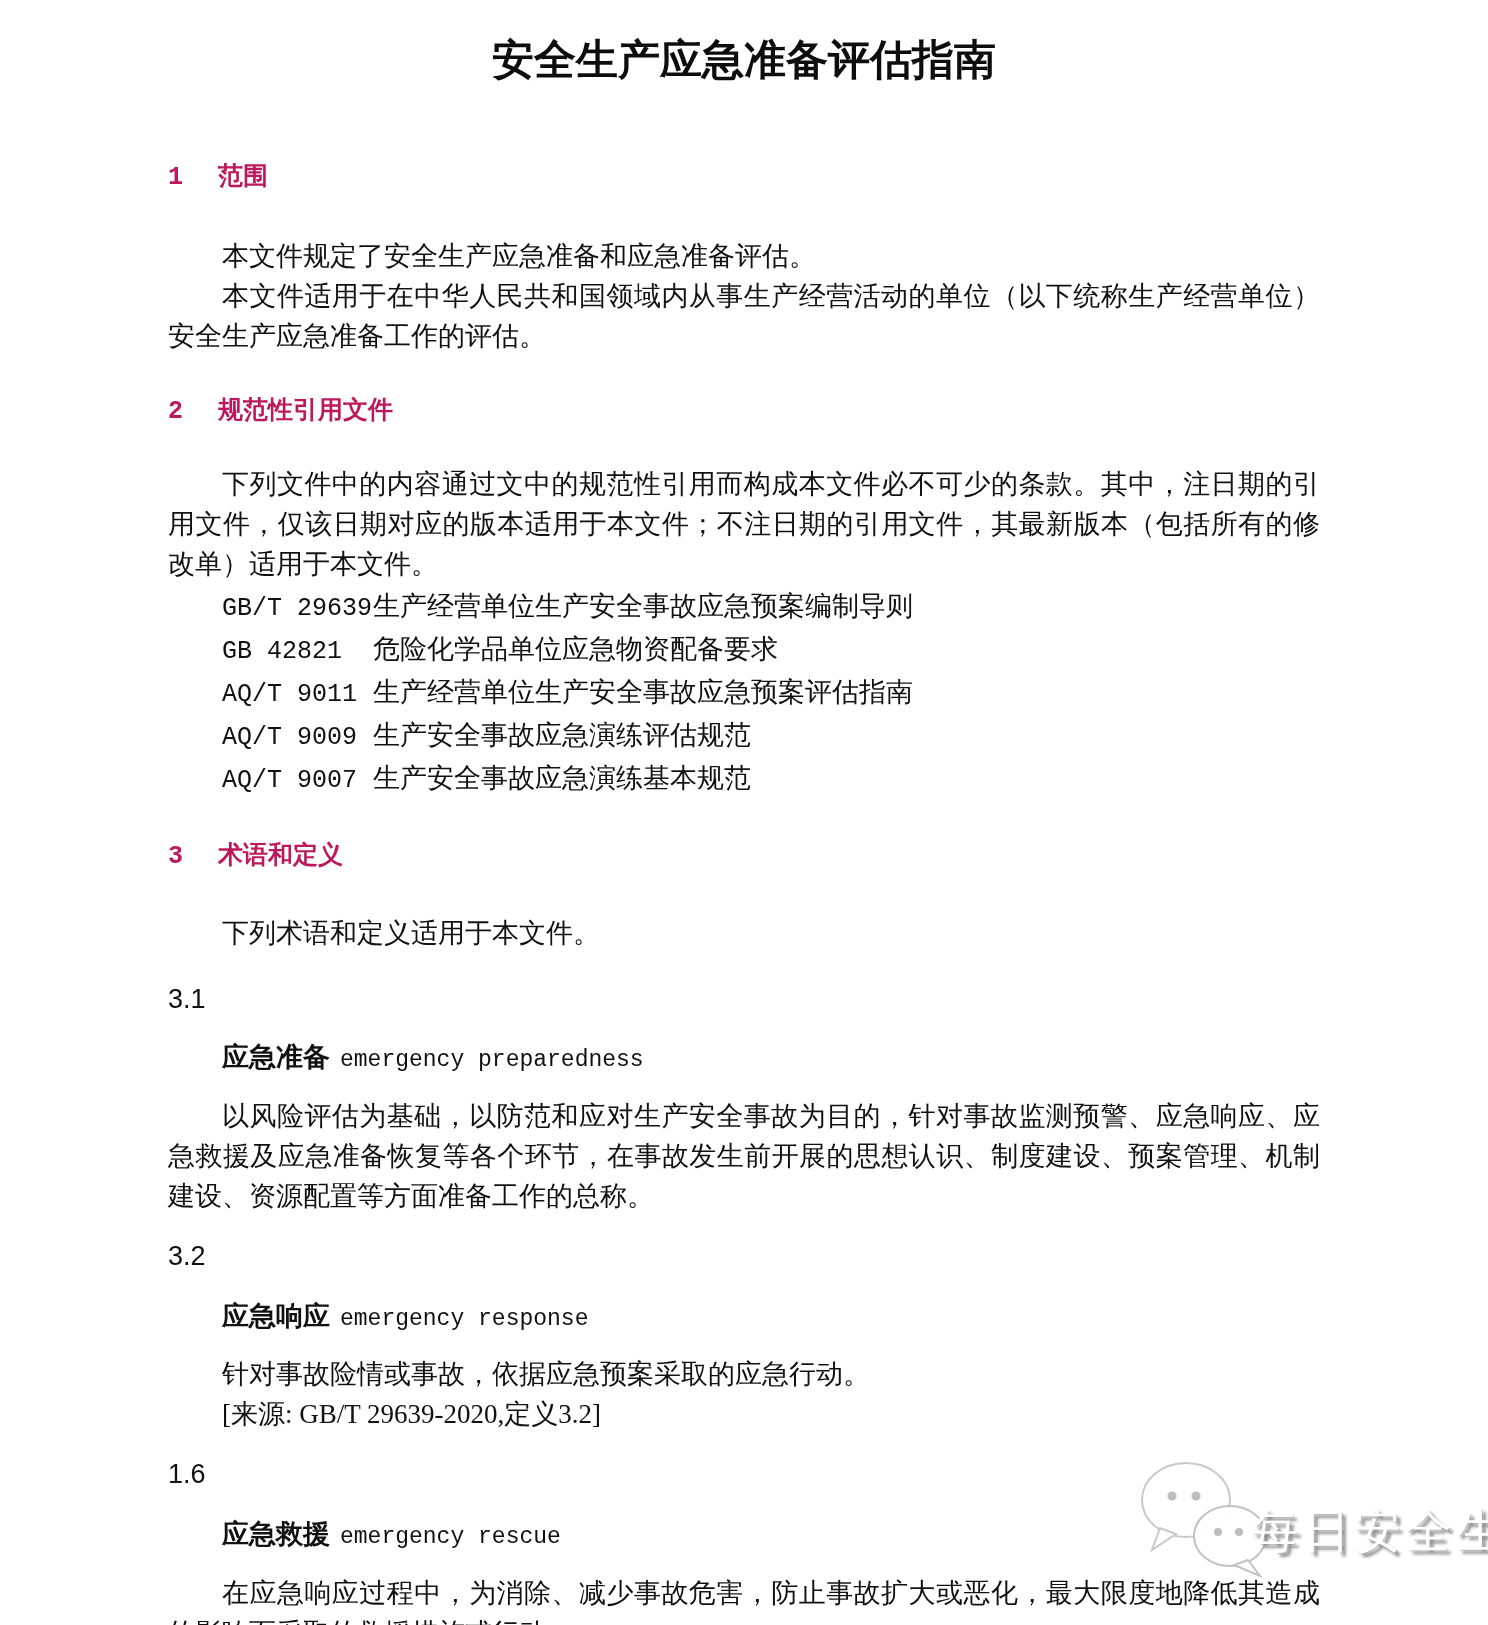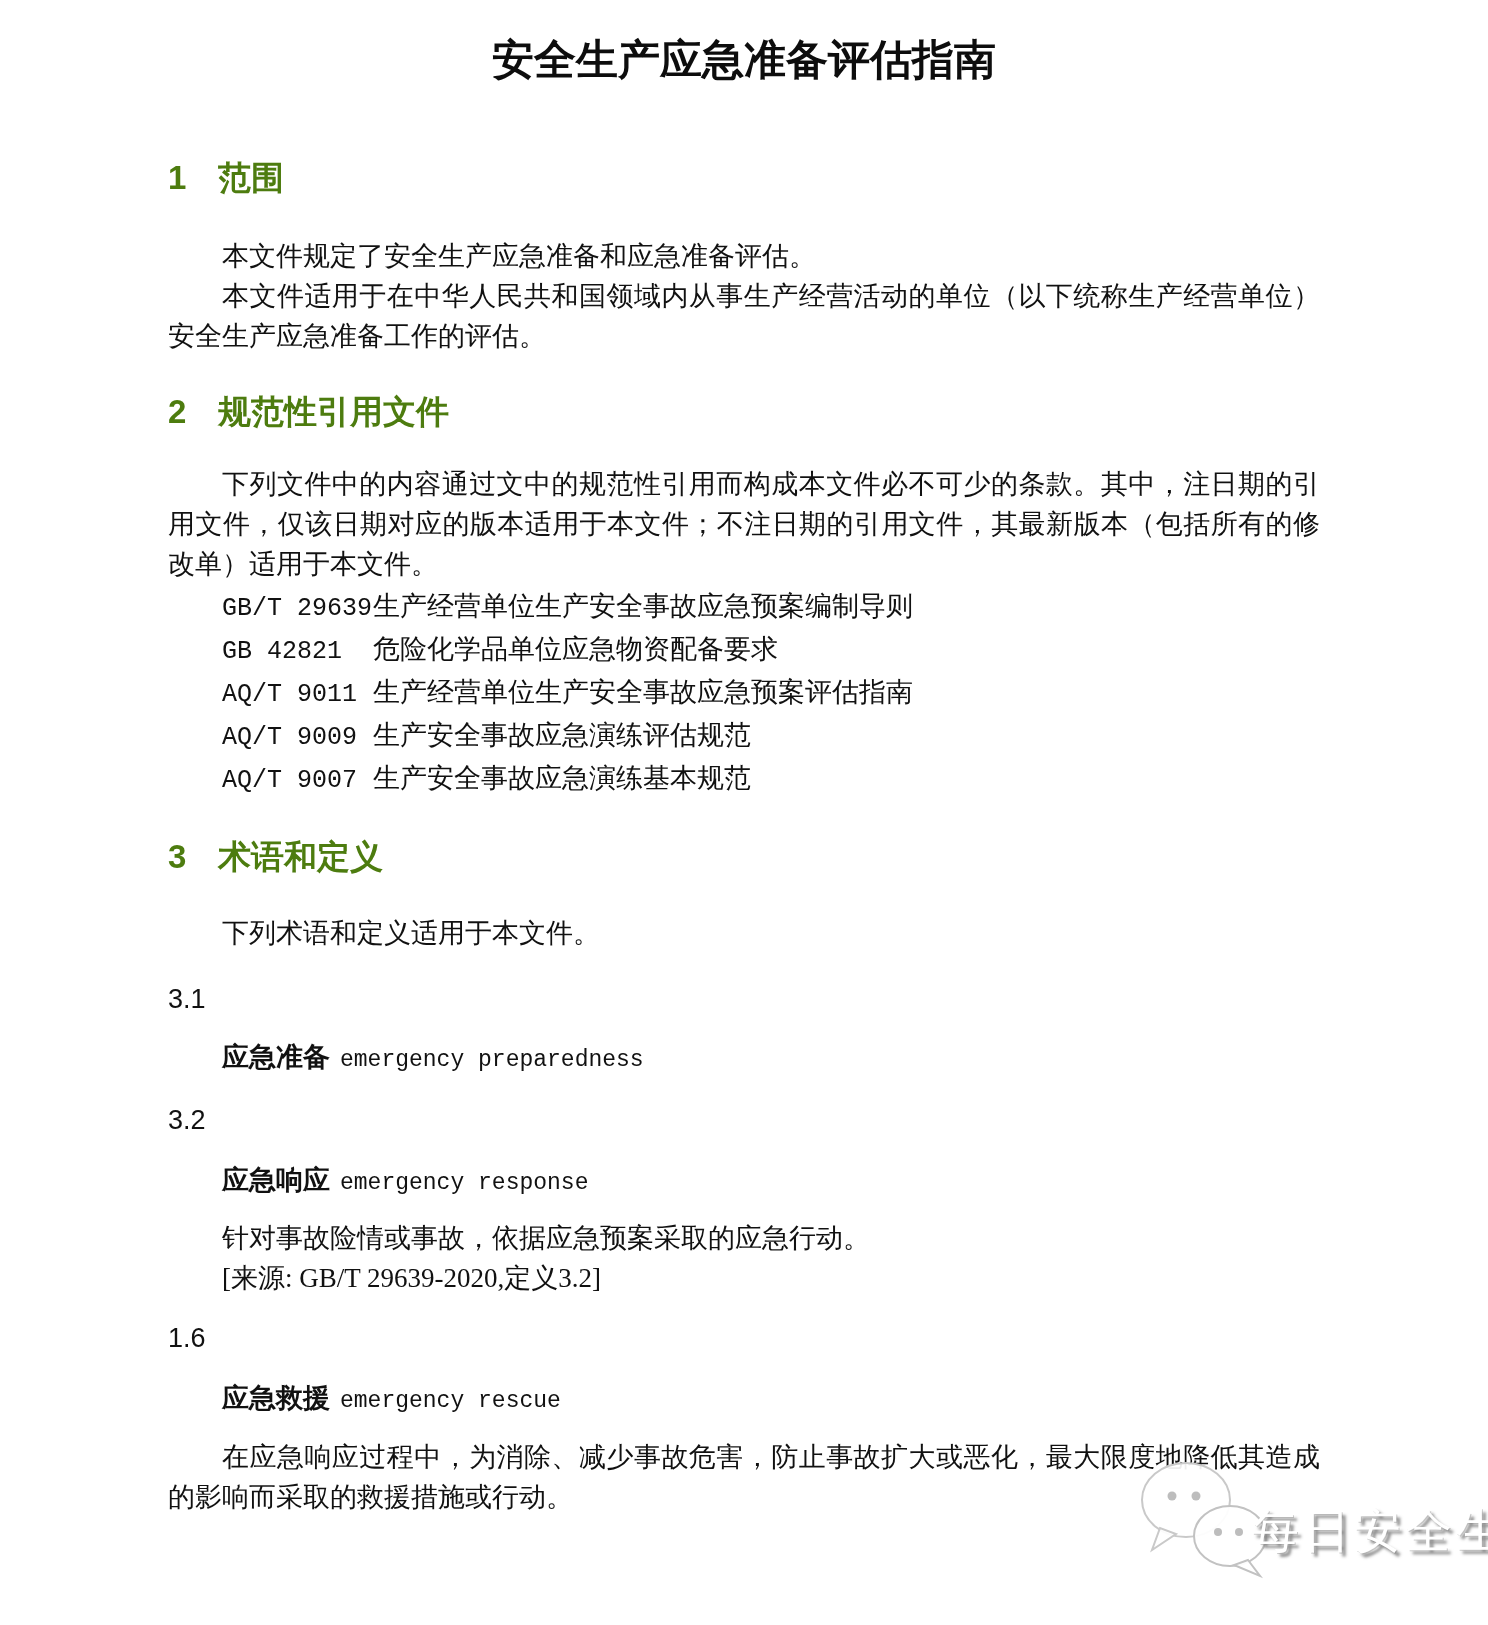--- a/index.html
+++ b/index.html
@@ -20,25 +20,25 @@
   .doc-title {
     font-family: "Liberation Sans", "DejaVu Sans", sans-serif;
     font-weight: 700;
     font-size: 42px;
     line-height: 56px;
     text-align: center;
     margin-top: 32px;
     color: #0d0d0d;
   }
   .sec-heading {
-    font-family: Liberation Sans, sans-serif;
+    font-family: Liberation Mono, monospace;
     font-weight: 700;
-    font-size: 33px;
-    line-height: 40px;
-    color: #4d7c0f;
+    font-size: 25px;
+    line-height: 40px;
+    color: #be185d;
   }
   .sec-heading .sec-num { display: inline-block; min-width: 24px; margin-right: 26px; font-weight: 700; }
   .h-sec1 { margin-top: 70px; }
   .h-sec2 { margin-top: 36px; }
   .h-sec3 { margin-top: 36px; }
   .para {
     font-size: 27px;
     line-height: 40px;
     text-align: justify;
     text-indent: 2em;
@@ -153,20 +153,21 @@
 
     <div class="sec-heading h-sec3">
       <span class="sec-num">3</span><span>术语和定义</span>
     </div>
     <p class="para mt-intro">下列术语和定义适用于本文件。</p>
 
     <div class="term-num mt-termnum">3.1</div>
     <div class="term-row">
       <span class="term-zh">应急准备</span><span class="term-en">emergency preparedness</span>
     </div>
+    <p class="para def">以风险评估为基础，以防范和应对生产安全事故为目的，针对事故监测预警、应急响应、应急救援及应急准备恢复等各个环节，在事故发生前开展的思想认识、制度建设、预案管理、机制建设、资源配置等方面准备工作的总称。</p>
 
     <div class="term-num mt-termnum2">3.2</div>
     <div class="term-row mt-term2">
       <span class="term-zh">应急响应</span><span class="term-en">emergency response</span>
     </div>
     <p class="para def-tight">针对事故险情或事故，依据应急预案采取的应急行动。</p>
     <div class="source-line">[来源: GB/T 29639-2020,定义3.2]</div>
 
     <div class="term-num mt-termnum2">1.6</div>
     <div class="term-row mt-term2">

